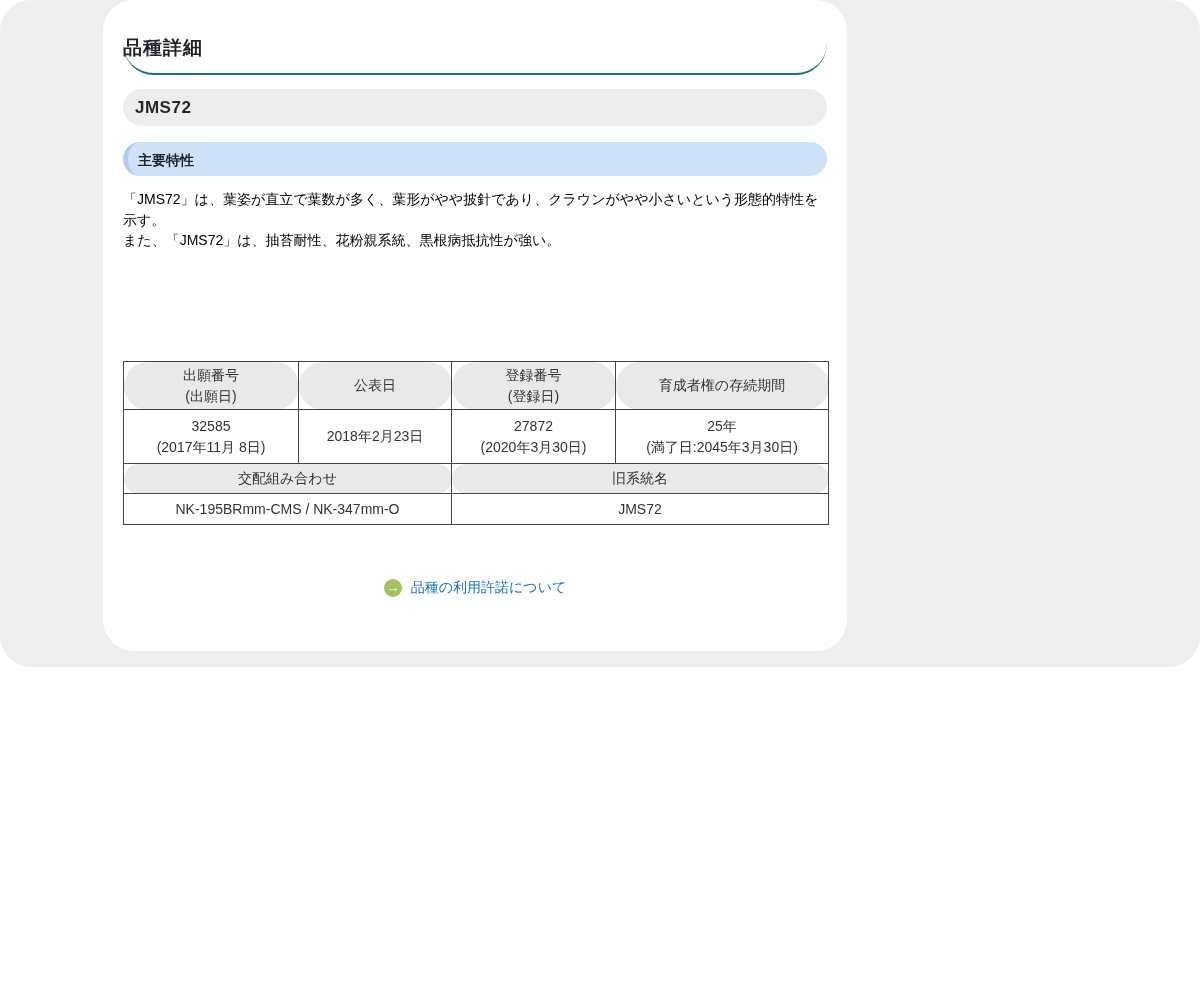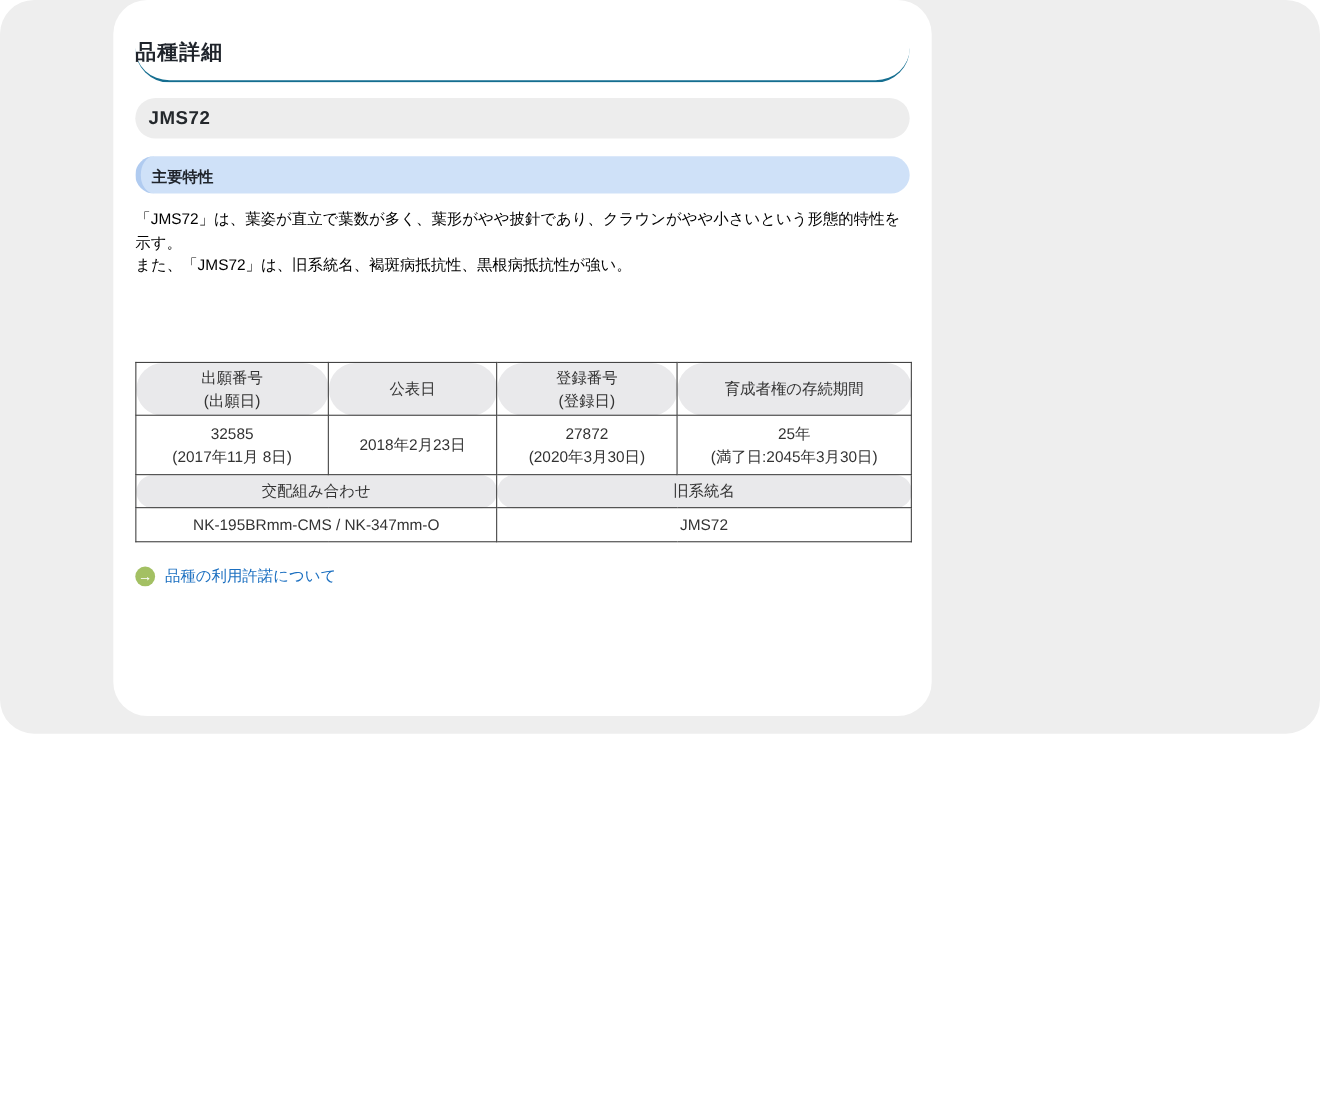--- a/index.html
+++ b/index.html
@@ -58,21 +58,21 @@
     color: #1f242b;
   }
   .description {
     margin-top: 13px;
     font-size: 14px;
     line-height: 20.8px;
     color: #000000;
   }
   .description p { margin: 0; }
   table.registration {
-    margin-top: 78px;
+    margin-top: 110px;
     width: 705px;
     border-collapse: collapse;
     font-size: 14px;
     text-align: center;
     color: #333333;
     table-layout: fixed;
   }
   table.registration th,
   table.registration td {
     border: 1px solid #444444;
@@ -81,23 +81,23 @@
     vertical-align: middle;
     padding: 2px 6px;
     font-weight: normal;
   }
   table.registration th { background: #e9e9eb; }
   tr.header-row-1 th { height: 48px; }
   tr.value-row-1 td  { height: 54px; }
   tr.header-row-2 th { height: 30px; }
   tr.value-row-2 td  { height: 31px; }
   .link-row {
-    margin-top: 22px;
+    margin-top: 54px;
     display: flex;
-    justify-content: flex-start;
+    justify-content: center;
     align-items: center;
     gap: 9px;
   }
   .icon-circle {
     display: inline-block;
     width: 18px; height: 18px;
     border-radius: 50%;
     background: #a3c063;
     color: #ffffff;
     font-size: 13px;
@@ -122,21 +122,21 @@
 
   <h1 class="page-title">品種詳細</h1>
 
   <div class="variety-box">JMS72</div>
 
 
   <div class="feature-bar">主要特性</div>
 
   <div class="description">
     <p>「JMS72」は、葉姿が直立で葉数が多く、葉形がやや披針であり、クラウンがやや小さいという形態的特性を示す。</p>
-    <p>また、「JMS72」は、旧系統名、褐斑病抵抗性、黒根病抵抗性が強い。</p>
+    <p>また、「JMS72」は、抽苔耐性、花粉親系統、黒根病抵抗性が強い。</p>
   </div>
 
   <table class="registration">
     <colgroup>
       <col style="width:175px">
       <col style="width:153px">
       <col style="width:164px">
       <col style="width:213px">
     </colgroup>
     <tbody>

